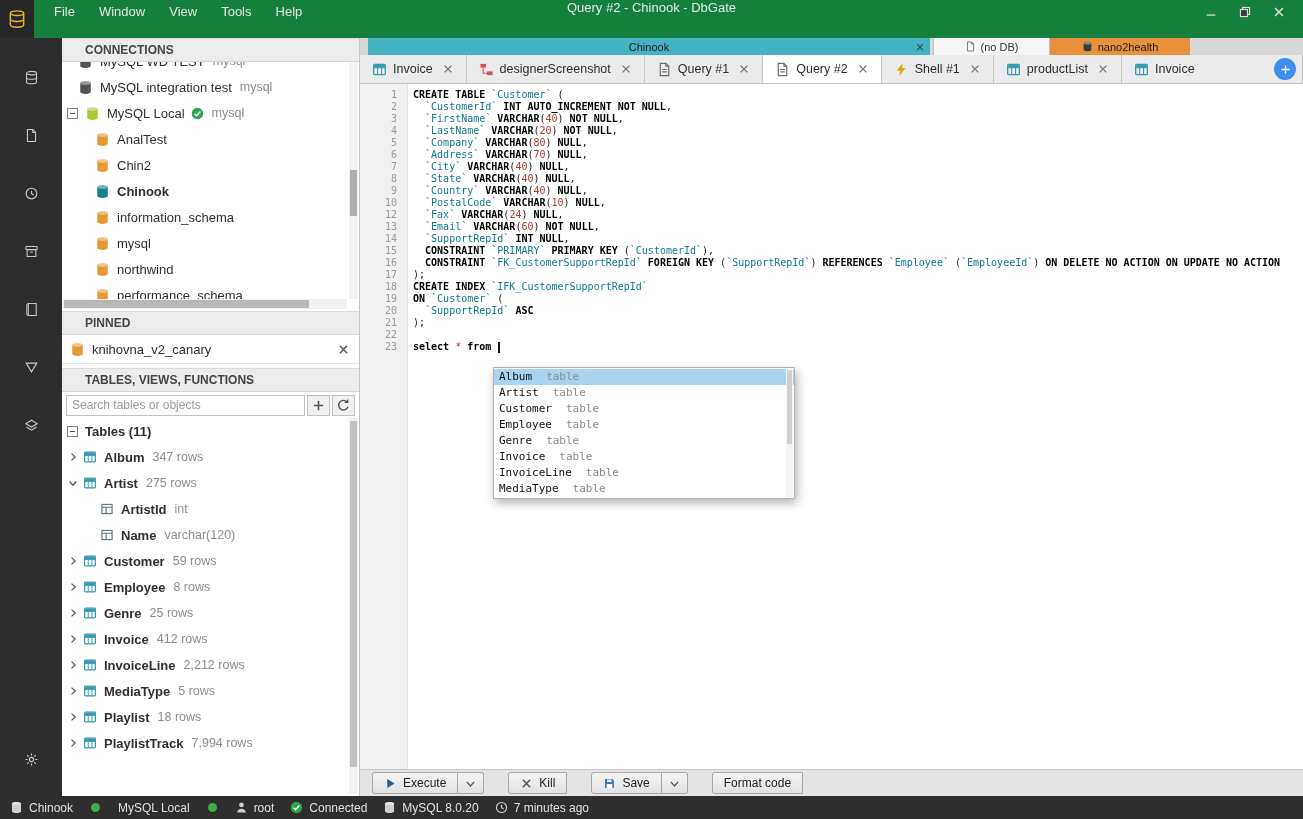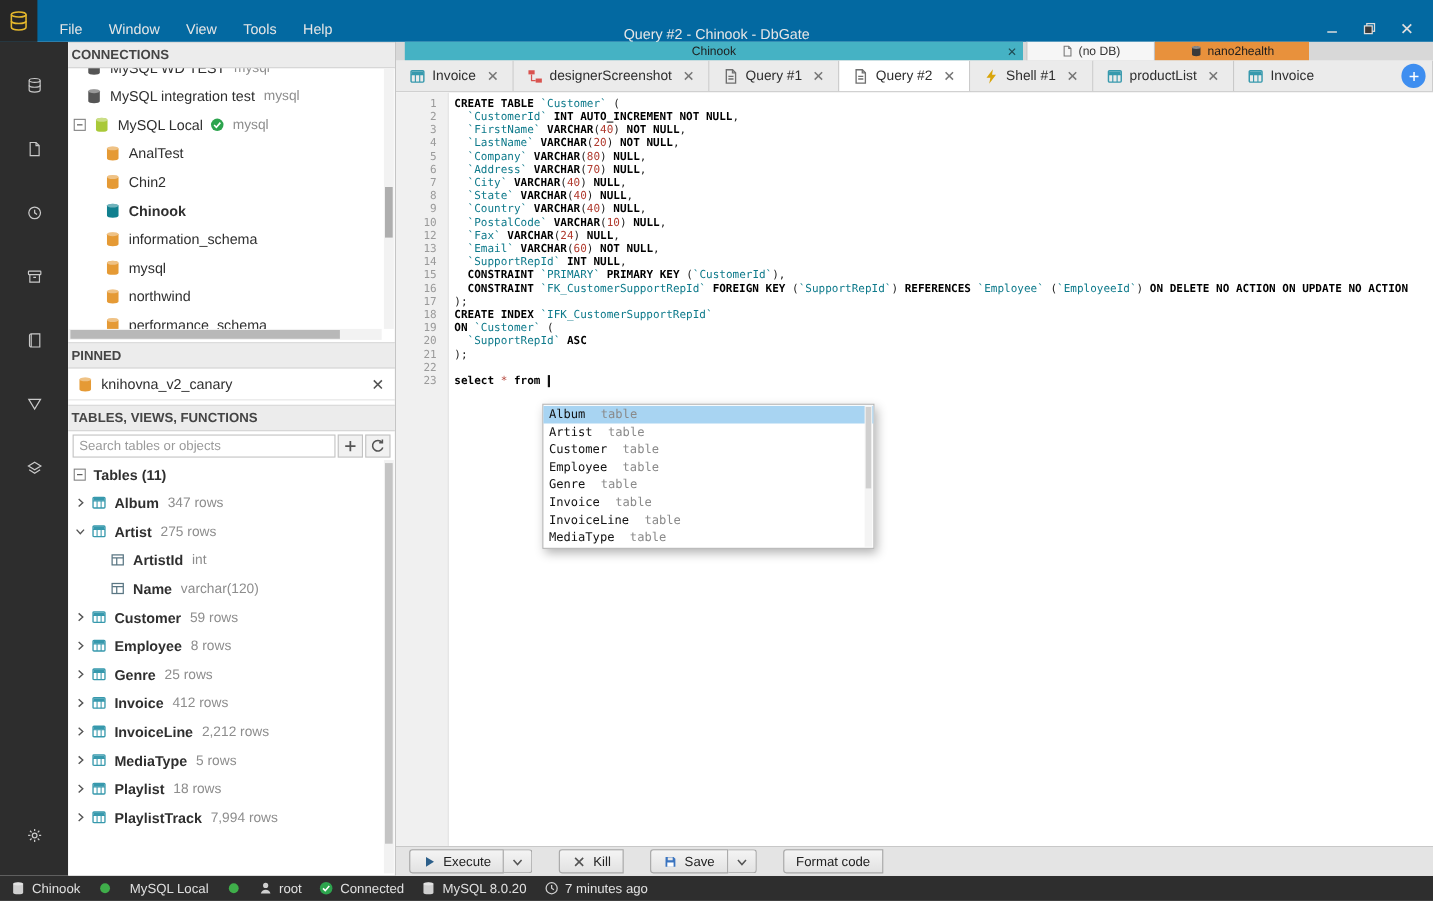--- a/index.html
+++ b/index.html
@@ -1,36 +1,36 @@
 <!DOCTYPE html>
 <html><head>
 <meta charset="utf-8">
 <style>
 *{box-sizing:border-box;margin:0;padding:0}
 html,body{background:#555}
 .app{width:1303px;height:819px;position:relative;font-family:"Liberation Sans",sans-serif;background:#fff;overflow:hidden;margin:0 auto}
 
-.titlebar{height:38px;background:#0369a1;display:flex;align-items:flex-end;color:#e6e6e6;position:relative}
+.titlebar{height:38px;background:#15803d;display:flex;align-items:flex-start;color:#e6e6e6;position:relative}
 .app-icon{width:34px;height:38px;background:#262626;display:flex;align-items:center;justify-content:center;flex:none}
 .app-icon svg{width:20px;height:20px;color:#e5b82c}
 .menus{display:flex;margin-left:8px;z-index:2}
 .menu-item{padding:4px 12px;font-size:13px;cursor:default}
 .tb-title{position:absolute;left:0;right:0;text-align:center;font-size:13px;pointer-events:none}
 .win-controls{margin-left:auto;display:flex;gap:10px;padding-right:12px;z-index:2}
 .win-btn{width:24px;height:24px;display:flex;align-items:center;justify-content:center;color:#ddd}
 .win-btn svg{width:14px;height:14px}
 
 .body{display:flex;height:758px}
 .rail{width:62px;background:#2d2d2d;display:flex;flex-direction:column;align-items:center;padding:10px 0 8px;flex:none}
 .rail-btn{width:44px;height:46px;margin:6px 0;display:flex;align-items:center;justify-content:center;color:#c9c9c9}
 .rail-btn svg{width:25px;height:25px}
 .rail-bottom{margin-top:auto}
 
 .sidebar{width:298px;background:#fff;border-right:1px solid #c5c5c5;display:flex;flex-direction:column;flex:none}
-.sec-header{height:24px;background:#ececec;border-top:1px solid #dadada;border-bottom:1px solid #d5d5d5;font-size:12px;font-weight:bold;color:#454545;display:flex;align-items:center;padding:0 3px;flex:none}
+.sec-header{height:24px;background:#ececec;border-top:1px solid #dadada;border-bottom:1px solid #d5d5d5;font-size:12px;font-weight:bold;color:#454545;display:flex;align-items:center;padding:0 23px;flex:none}
 .search-row{display:flex;align-items:center;padding:2px 4px;gap:2px;flex:none;height:26px}
 .search-input{flex:1;height:21px;border:1px solid #c2c2c2;font-size:12px;padding:0 5px;color:#333;font-family:"Liberation Sans",sans-serif;outline:none;min-width:0}
 .search-input::placeholder{color:#9a9a9a}
 .sq-btn{width:23px;height:21px;border:1px solid #c2c2c2;background:#f1f1f1;display:flex;align-items:center;justify-content:center;color:#555;flex:none}
 .sq-btn svg{width:12px;height:12px}
 .conn-wrap{height:249px;position:relative;overflow:hidden;flex:none}
 .tables-wrap{flex:1;position:relative;overflow:hidden}
 .trow{height:26px;display:flex;align-items:center;font-size:13px;color:#2f2f2f;white-space:nowrap;overflow:hidden}
 .conn-row{padding-left:16px}
 .conn-row.expanded{padding-left:5px}

